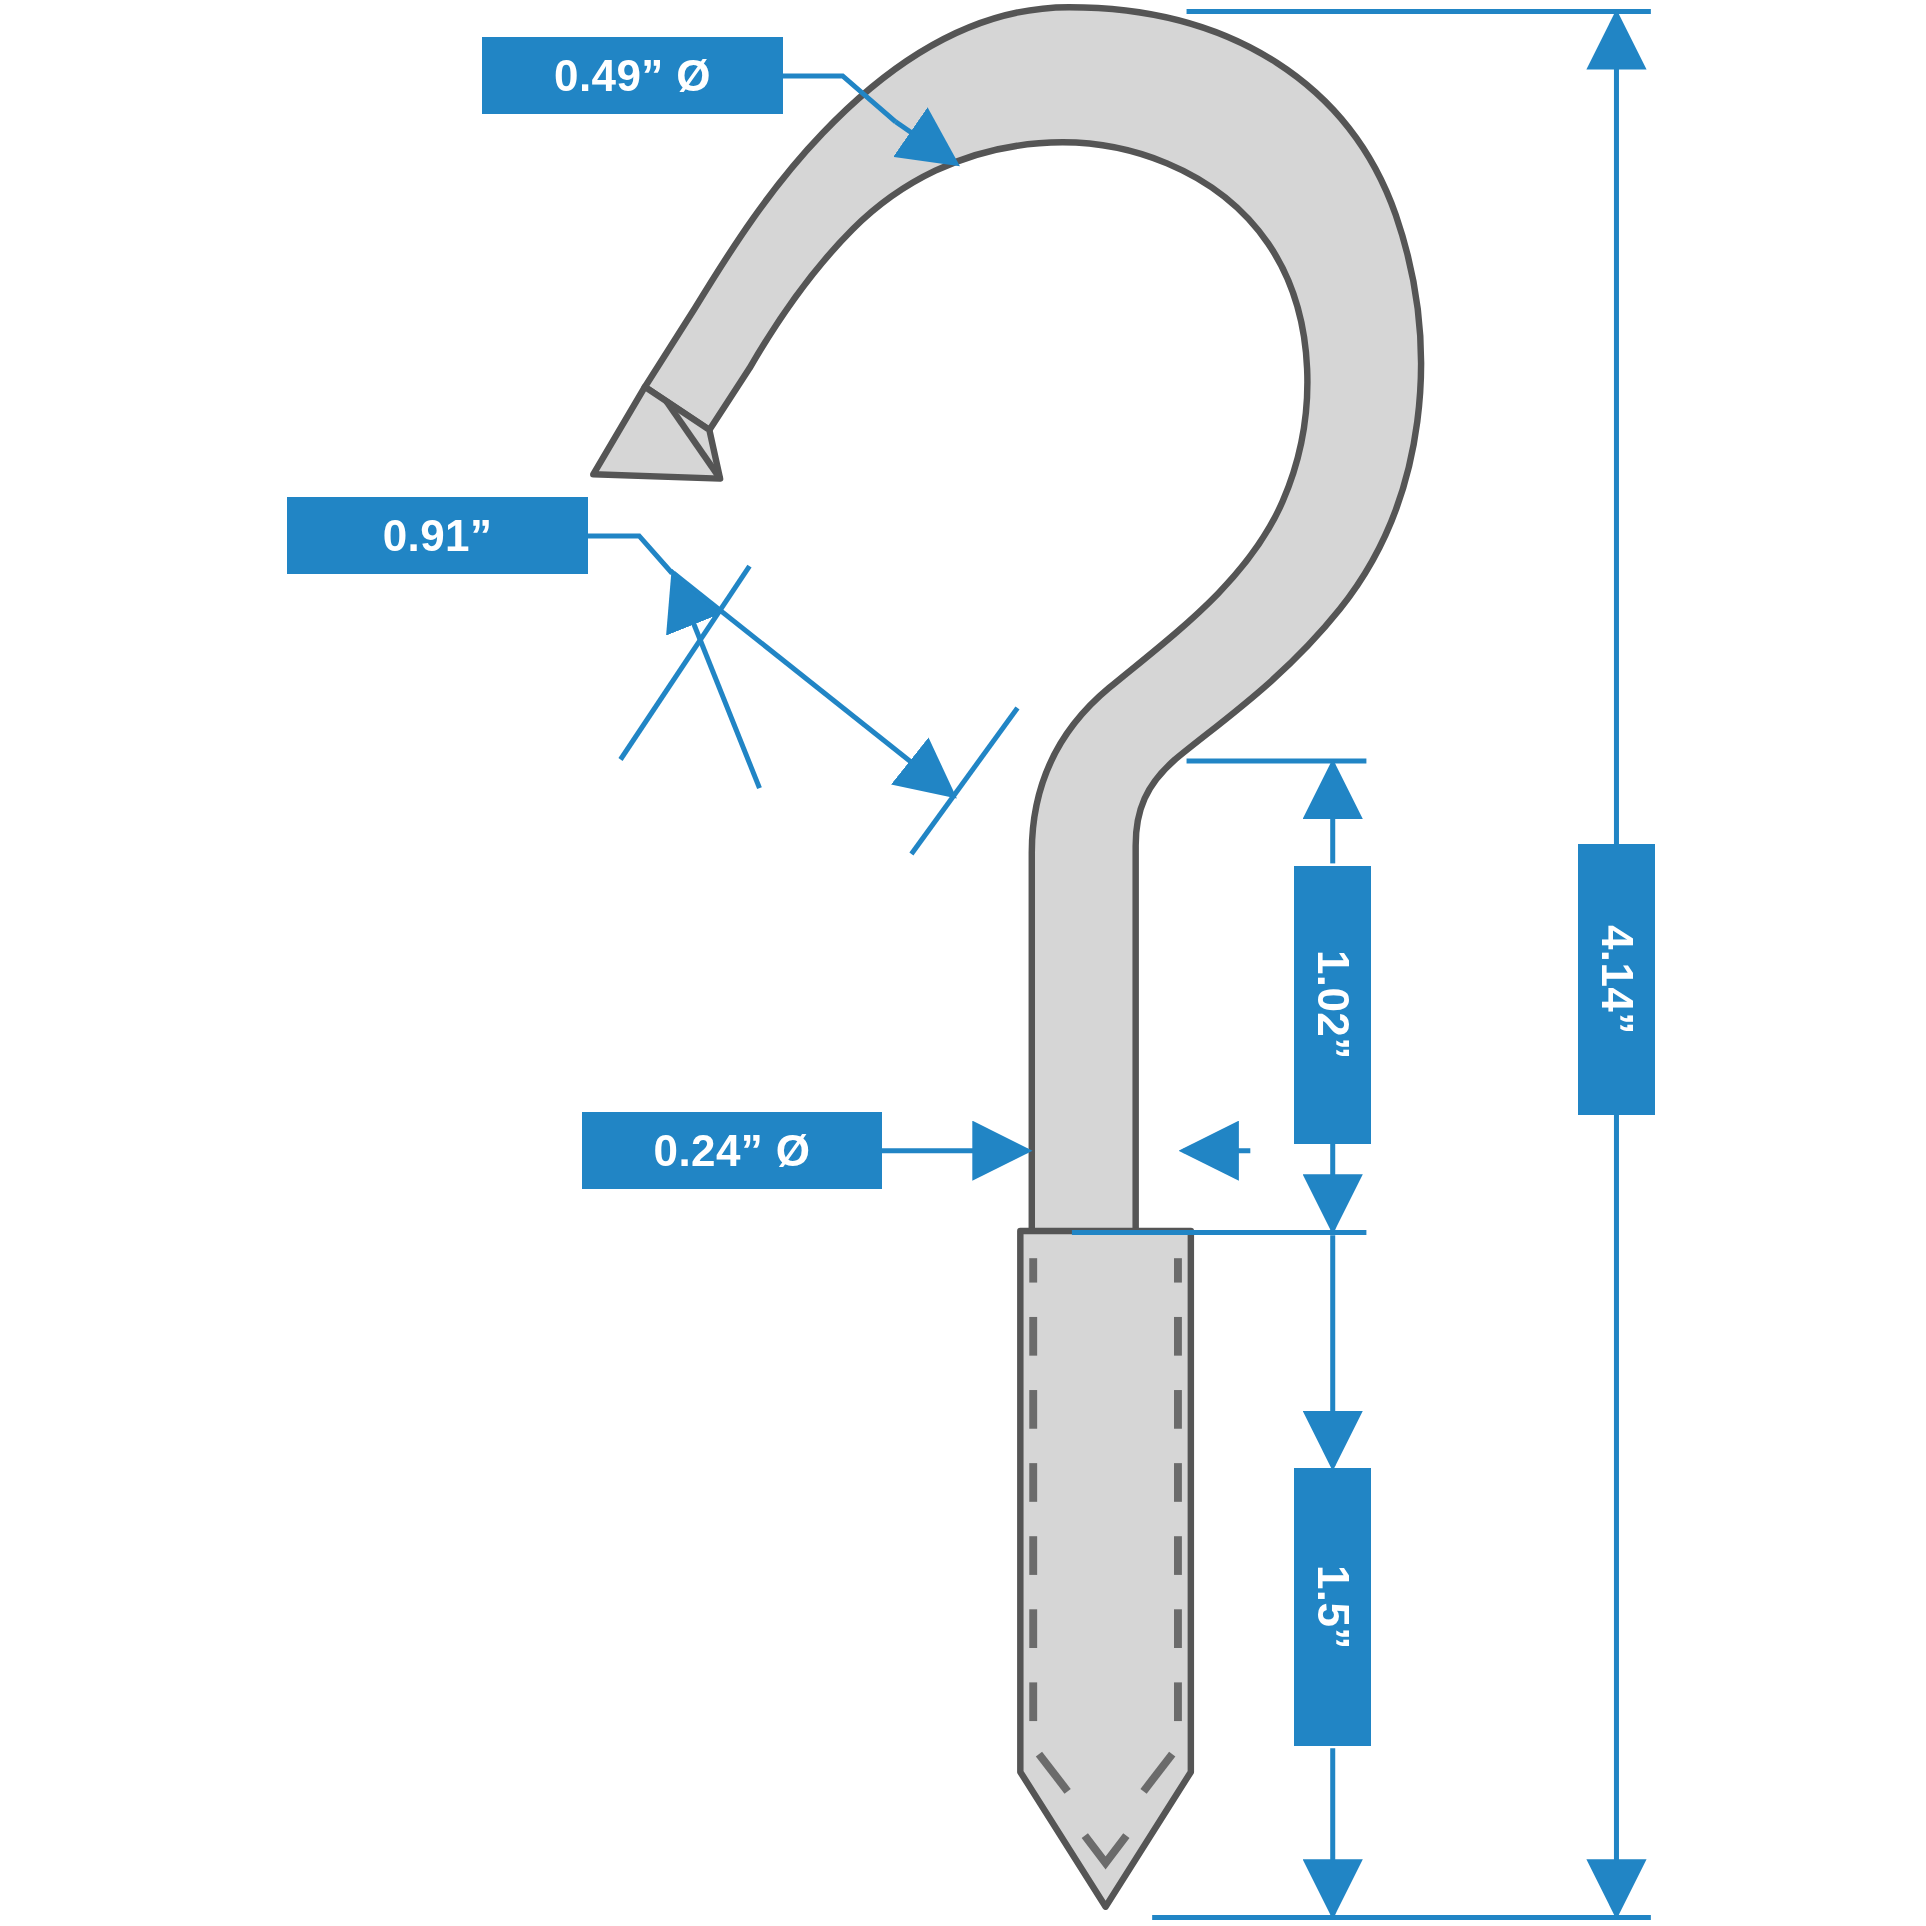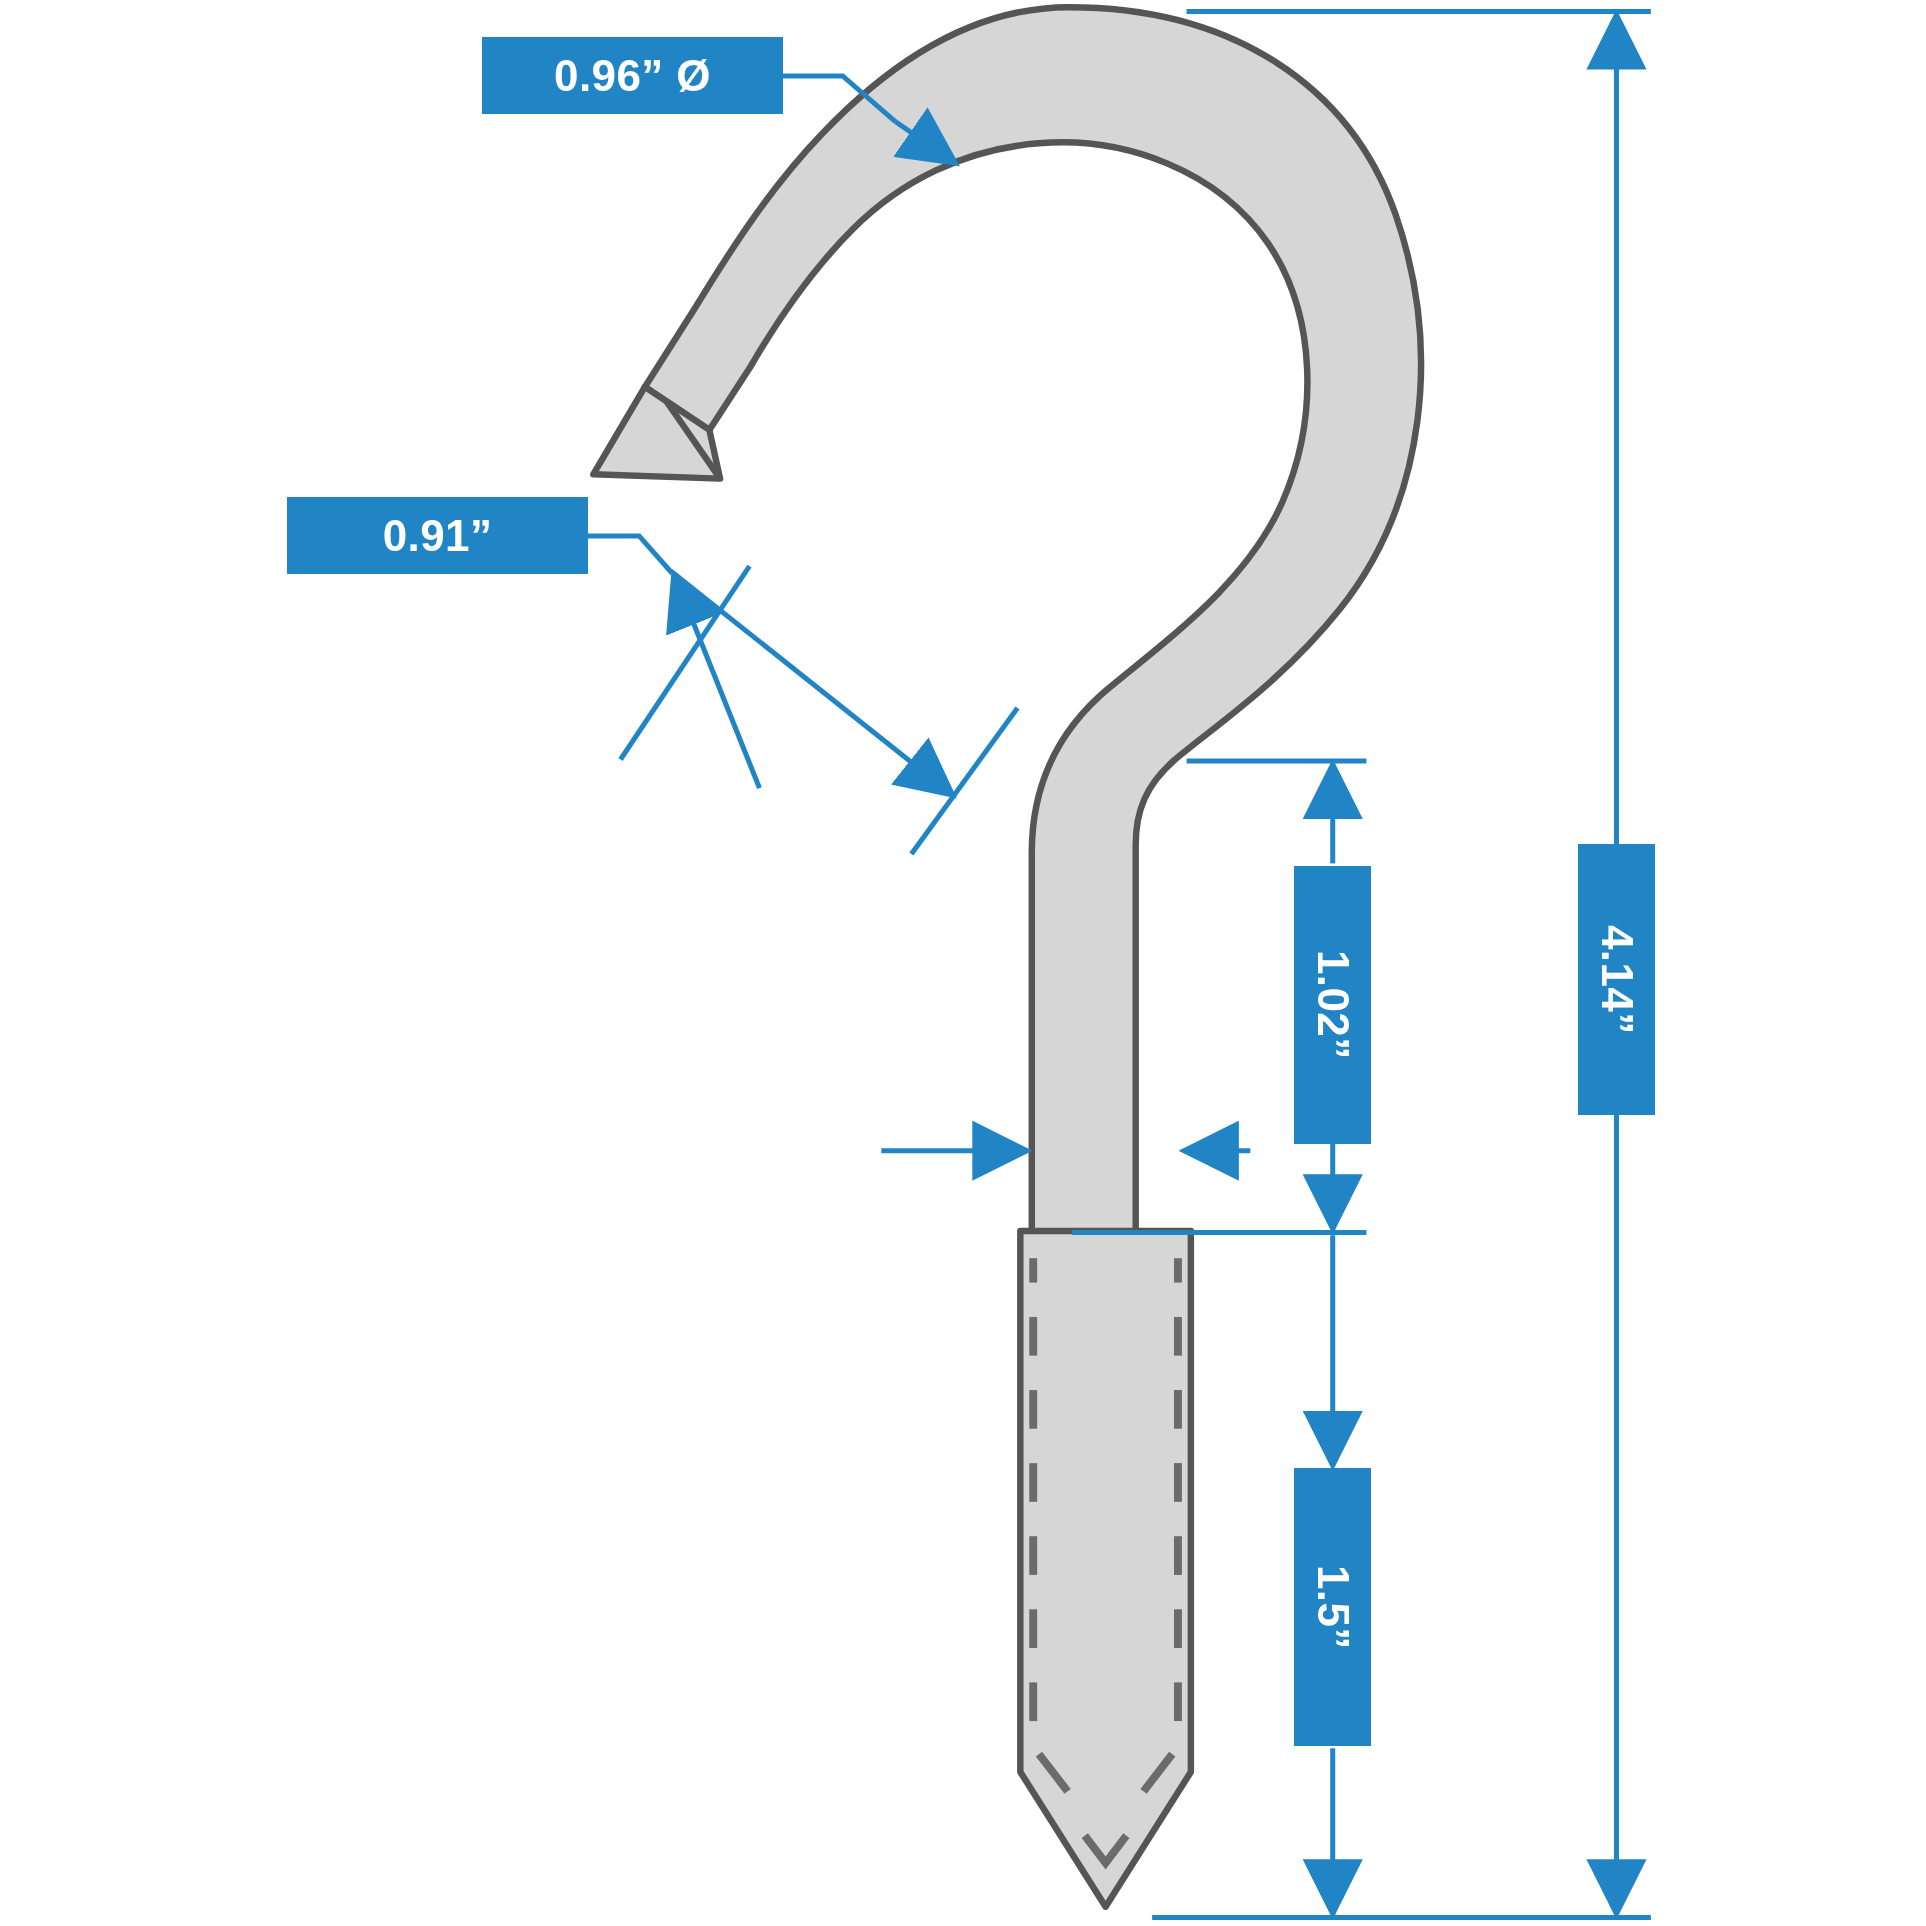--- a/index.html
+++ b/index.html
@@ -158,24 +158,25 @@
 
     <g>
       <line x1="1656" y1="16" x2="2304" y2="16" stroke="#2185c5" stroke-width="7"></line>
       <line x1="1608" y1="2676" x2="2304" y2="2676" stroke="#2185c5" stroke-width="7"></line>
       <line x1="2256" y1="1180" x2="2256" y2="20" stroke="#2185c5" stroke-width="7" marker-end="url(#arrHead)"></line>
       <line x1="2256" y1="1552" x2="2256" y2="2672" stroke="#2185c5" stroke-width="7" marker-end="url(#arrHead)"></line>
     </g>
 
   </svg>
 
-  <div class="callout horiz" id="cal-head-dia">0.96” Ø</div>
+  <div class="callout horiz" id="cal-head-dia">0.49” Ø</div>
 
   <div class="callout horiz" id="cal-head-wid">0.91”</div>
 
+  <div class="callout horiz" id="cal-shaft-dia">0.24” Ø</div>
 
   <div class="callout vert" id="cal-shank">1.02”</div>
 
   <div class="callout vert" id="cal-thread">1.5”</div>
 
   <div class="callout vert" id="cal-total">4.14”</div>
 
 </div>
 
 

